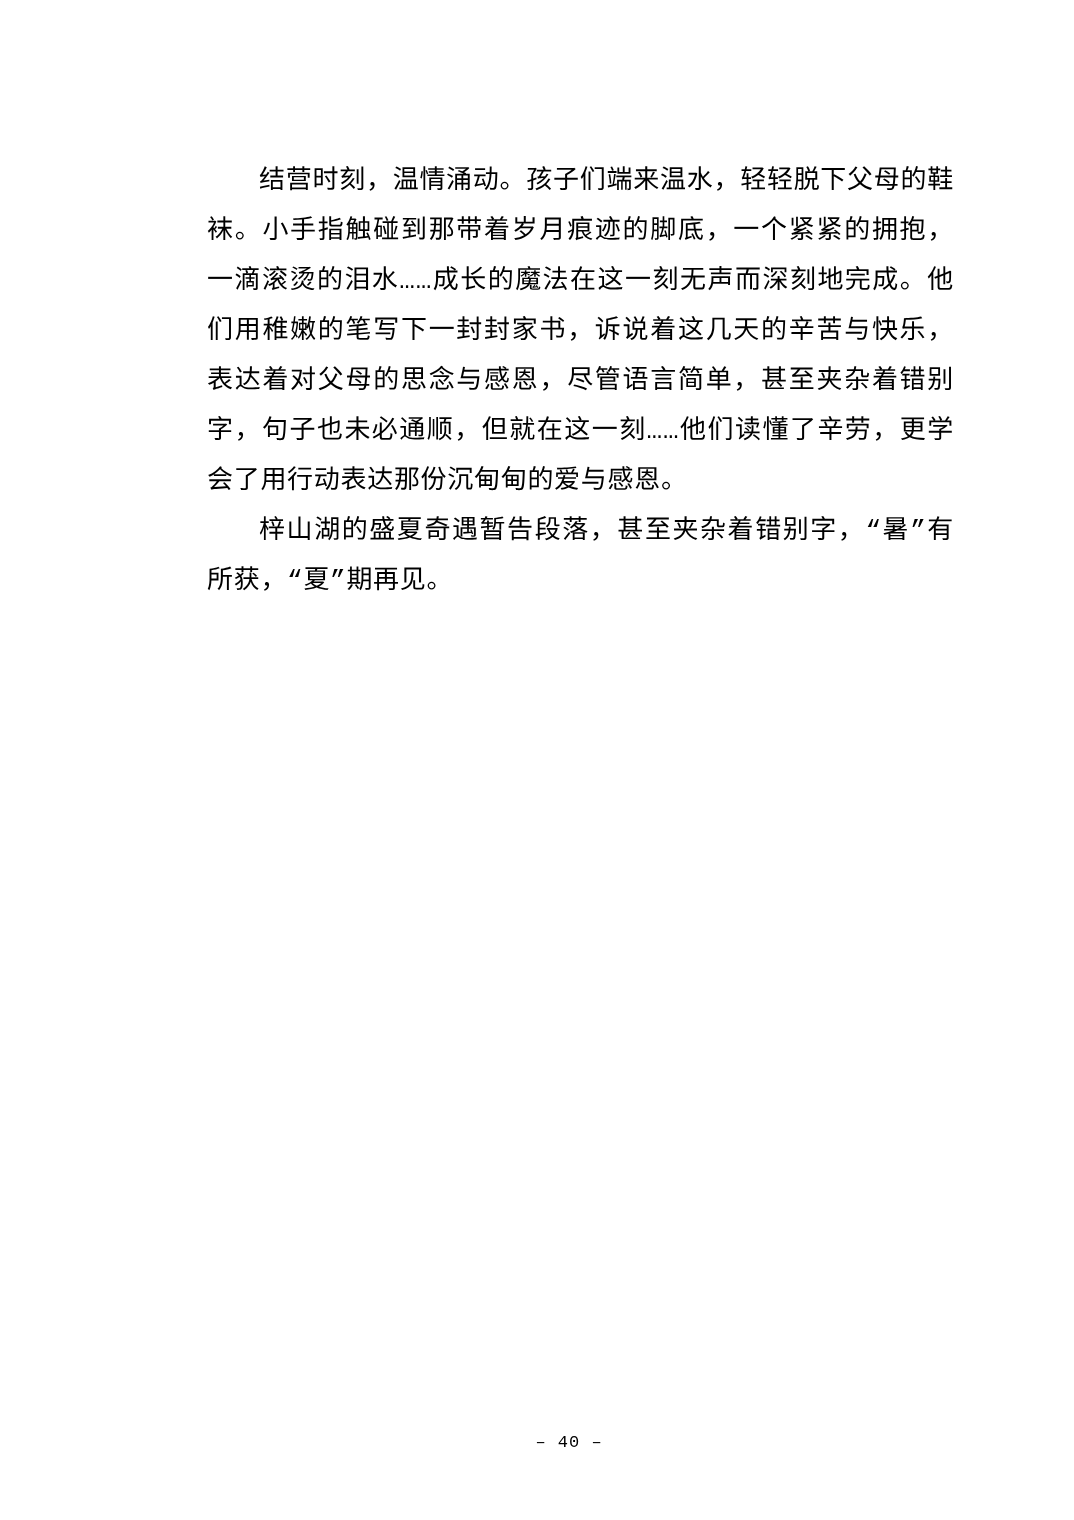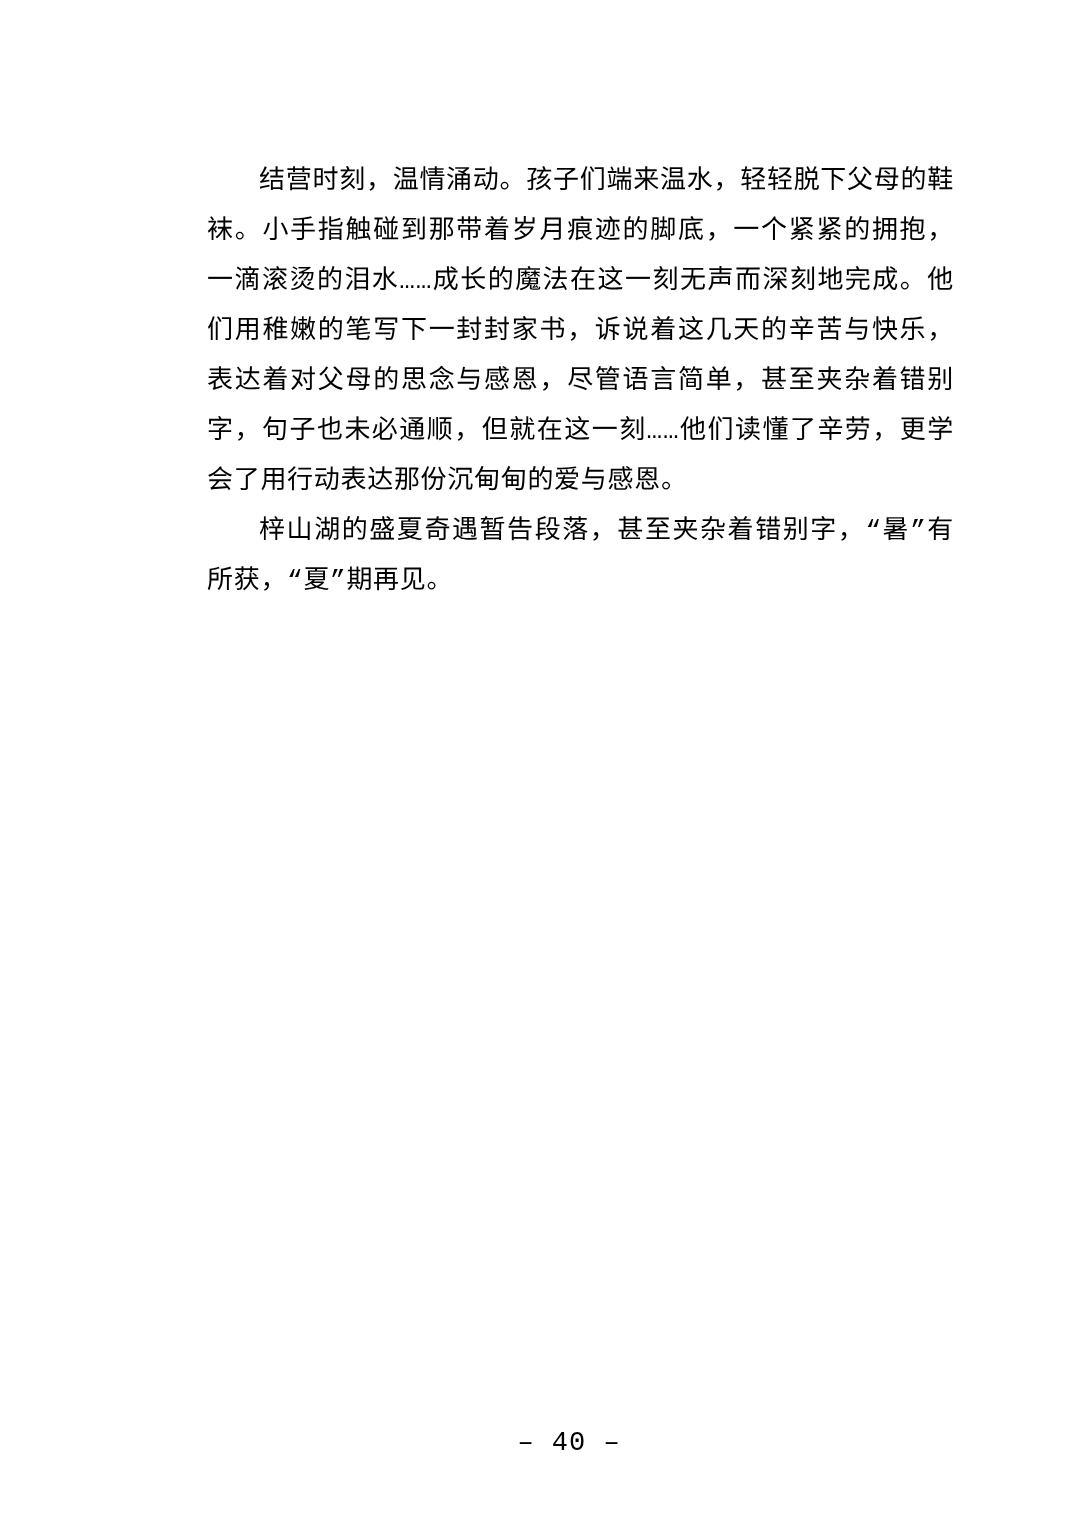--- a/index.html
+++ b/index.html
@@ -34,21 +34,21 @@
     margin: 0;
     padding: 0;
     text-indent: 2em;
   }
   .page-footer {
     position: absolute;
     left: 0;
     top: 1410px;
     width: 100%;
     text-align: center;
-    font-size: 27px;
+    font-size: 17px;
     line-height: 30px;
     letter-spacing: 1px;
     color: #000000;
     padding-left: 32px;
   }
 </style>
 </head>
 <body>
 
 <div class="page">

